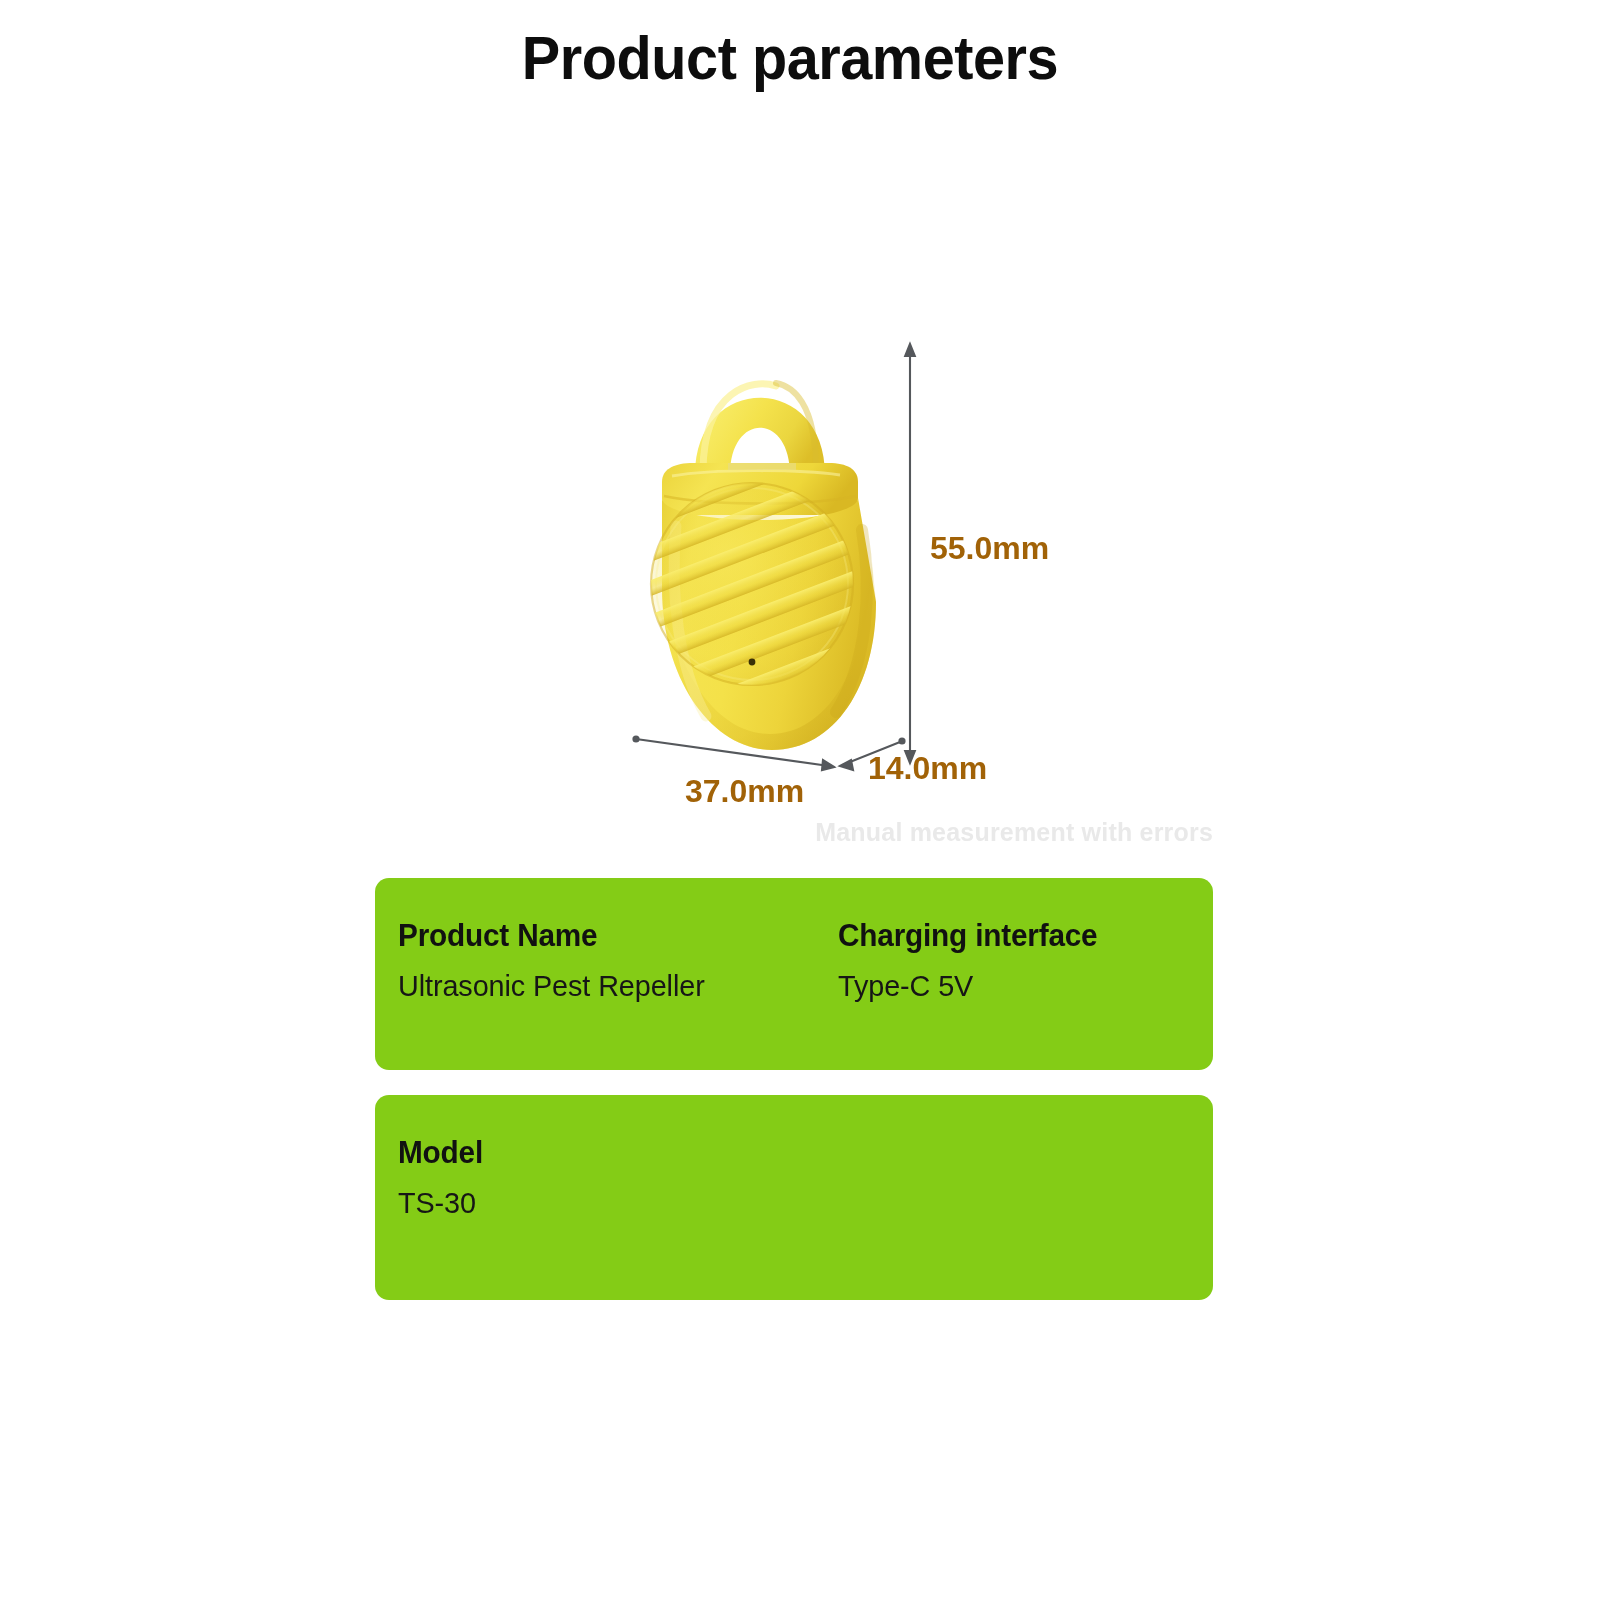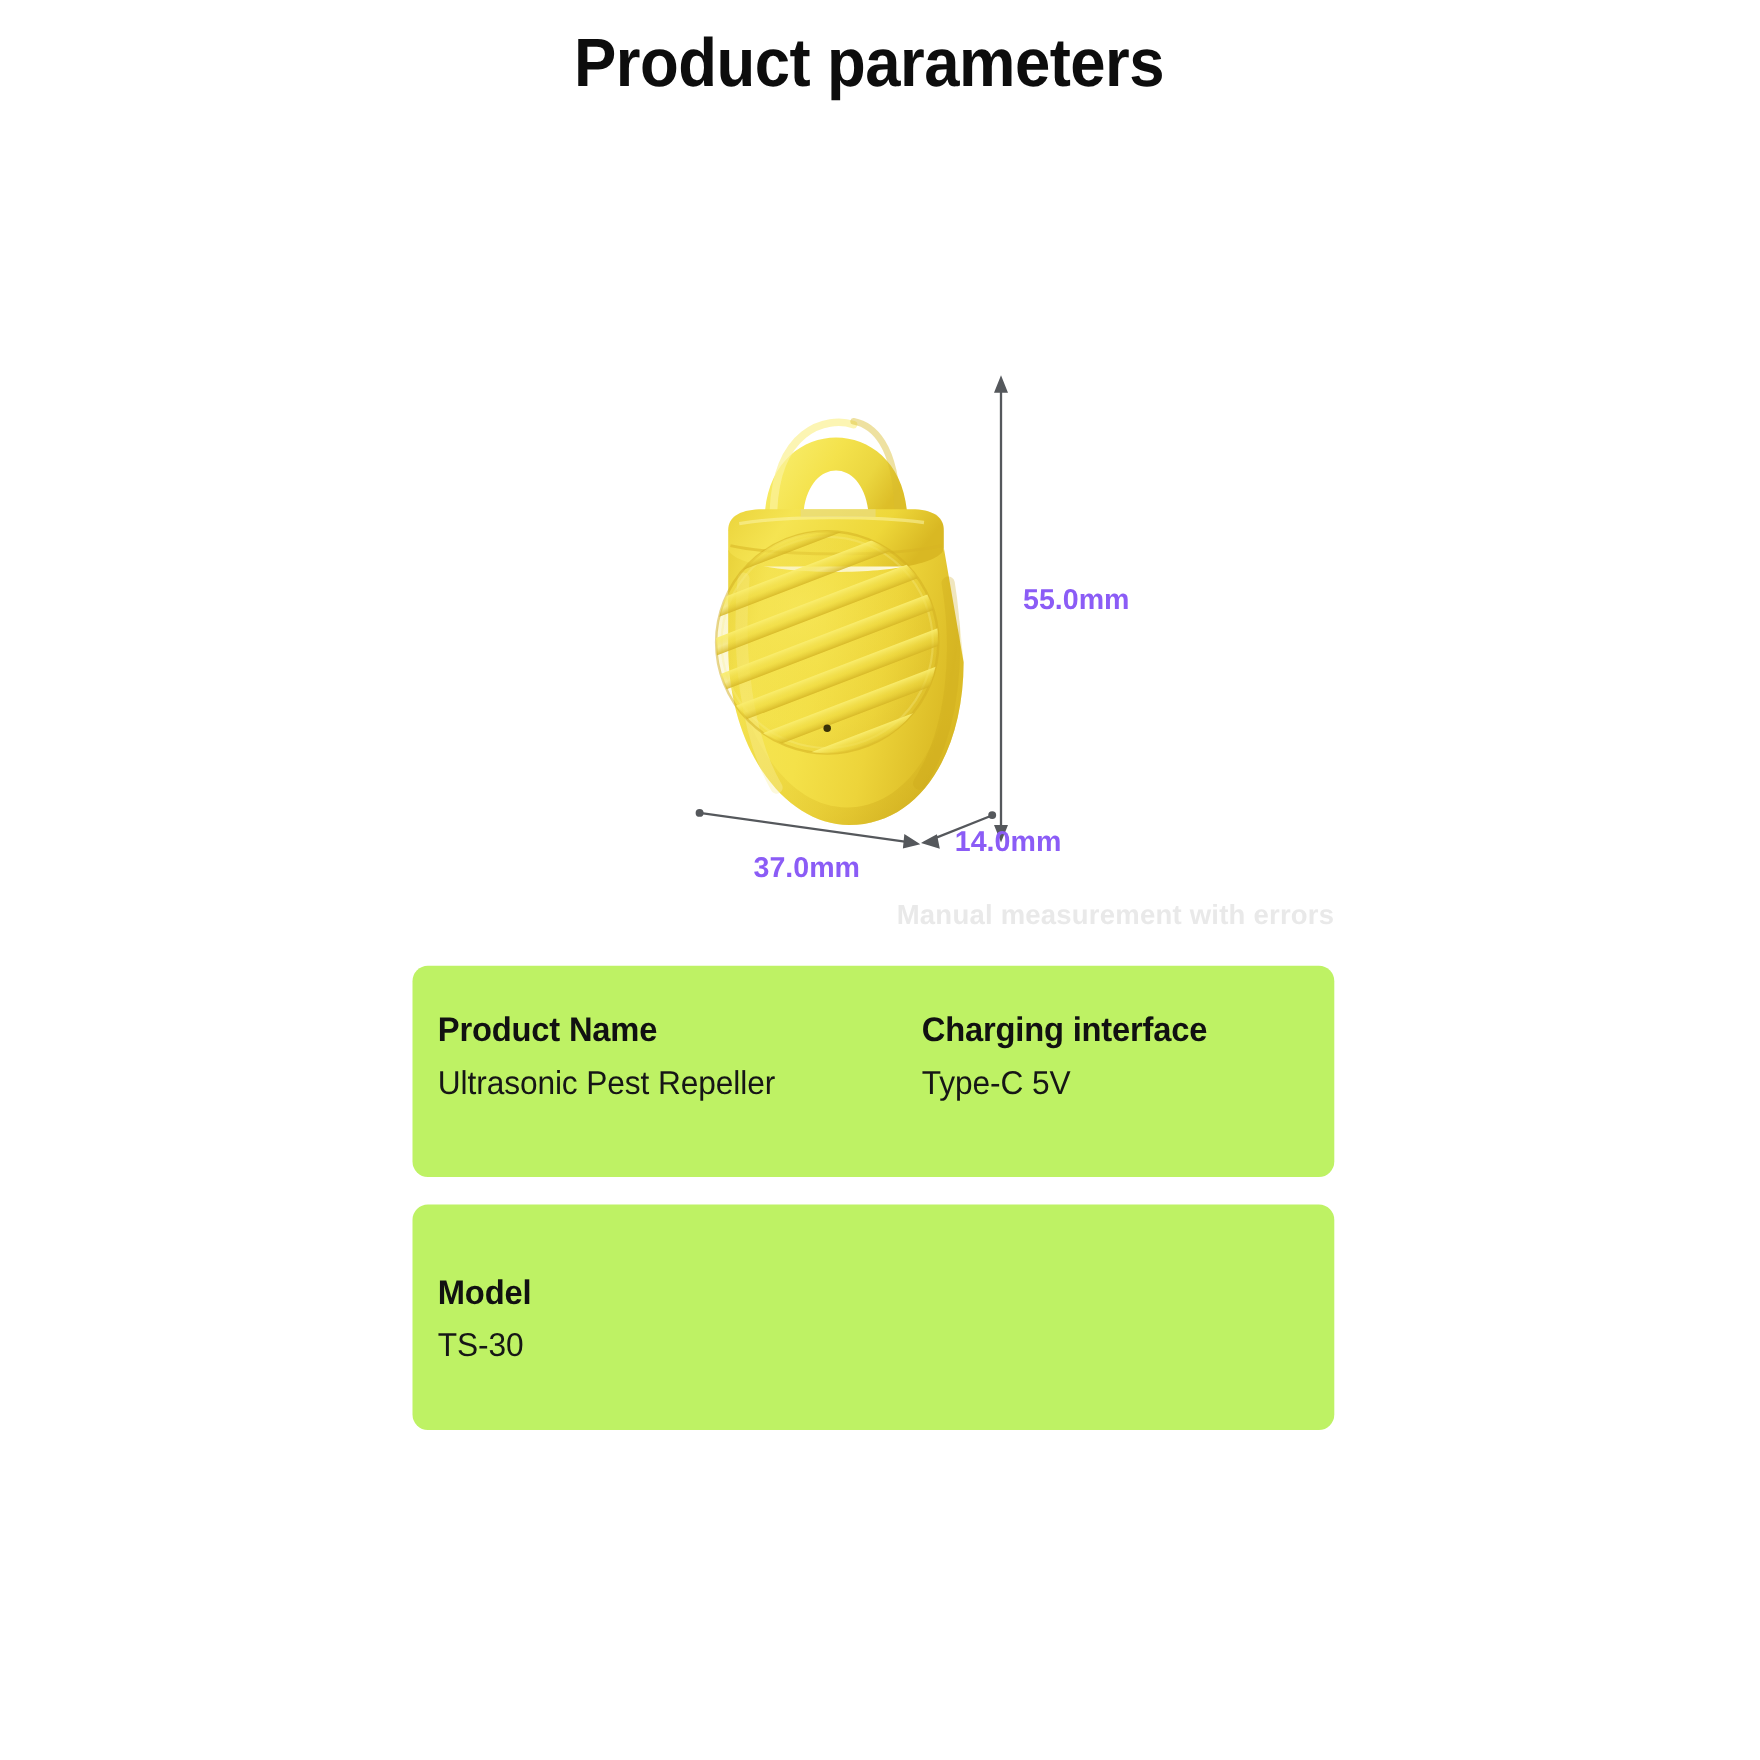--- a/index.html
+++ b/index.html
@@ -49,23 +49,23 @@
   }
 
   .product-svg {
     position: absolute;
     left: 0;
     top: 0;
   }
 
   .dim-label {
     position: absolute;
-    font-size: 26px;
+    font-size: 32px;
     font-weight: 700;
-    color: #8b5cf6;
+    color: #a16207;
     letter-spacing: 0px;
     white-space: nowrap;
     font-family: "Liberation Sans", "DejaVu Sans", sans-serif;
   }
   .dim-height { left: 330px; top: 200px; }
   .dim-width  { left: 85px;  top: 443px; }
   .dim-depth  { left: 268px; top: 420px; }
 
   .disclaimer {
     position: absolute;
@@ -82,27 +82,26 @@
   }
 
   
   .spec-list {
     position: absolute;
     left: 375px;
     top: 878px;
     width: 838px;
   }
   .spec-card {
-    background: #bef264;
+    background: #84cc16;
     border-radius: 14px;
     box-sizing: border-box;
     padding: 38px 0 34px 0;
     margin-bottom: 25px;
     display: flex;
-    justify-content: center;
   }
   .spec-card.card-1 { height: 192px; }
   .spec-card.card-2 { height: 205px; flex-direction: column; }
   .spec-card.card-3 { height: 222px; }
 
   .spec-col {
     box-sizing: border-box;
   }
   .spec-col.col-left  { width: 443px; padding-left: 23px; }
   .spec-col.col-right { width: 395px; padding-left: 0px; margin-left: 41px; }

